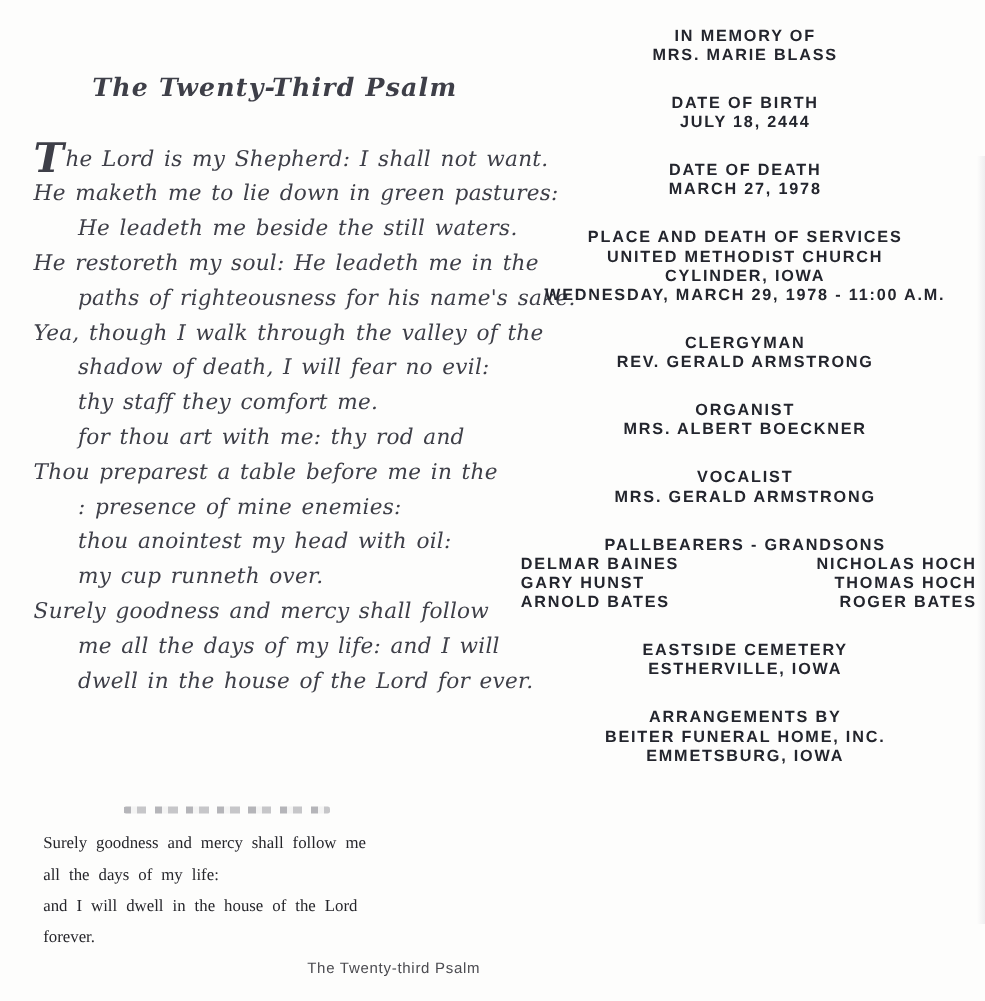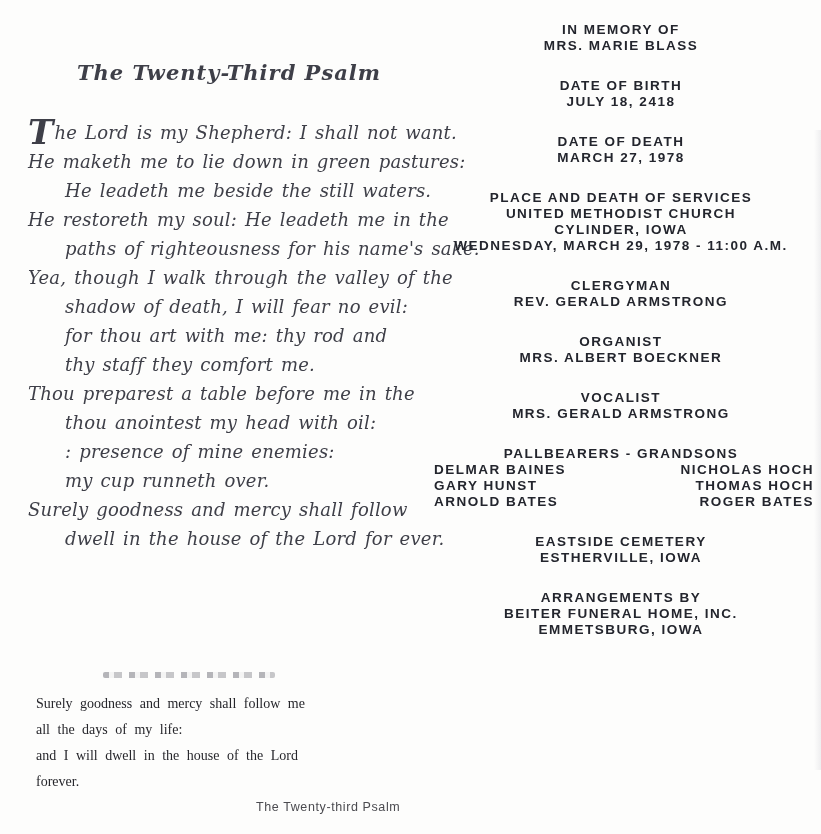--- a/index.html
+++ b/index.html
@@ -103,40 +103,41 @@
   <div class="psalm">
     <div class="psalm-title">The Twenty-Third Psalm</div>
     <div>
         <div class="p-line"><span class="drop">T</span>he Lord is my Shepherd: I shall not want.</div>
         <div class="p-line">He maketh me to lie down in green pastures:</div>
         <div class="p-line ind">He leadeth me beside the still waters.</div>
         <div class="p-line">He restoreth my soul: He leadeth me in the</div>
         <div class="p-line ind">paths of righteousness for his name's sake.</div>
         <div class="p-line">Yea, though I walk through the valley of the</div>
         <div class="p-line ind">shadow of death, I will fear no evil:</div>
+        <div class="p-line ind">thy staff they comfort me.</div>
         <div class="p-line ind">for thou art with me: thy rod and</div>
-        <div class="p-line ind">thy staff they comfort me.</div>
         <div class="p-line">Thou preparest a table before me in the</div>
+        <div class="p-line ind">: presence of mine enemies:</div>
         <div class="p-line ind">thou anointest my head with oil:</div>
-        <div class="p-line ind">: presence of mine enemies:</div>
         <div class="p-line ind">my cup runneth over.</div>
         <div class="p-line">Surely goodness and mercy shall follow</div>
+        <div class="p-line ind">me all the days of my life: and I will</div>
         <div class="p-line ind">dwell in the house of the Lord for ever.</div>
       </div>
   </div>
 
   <div class="memorial">
     <div>
         <div class="mem-section">
           <div class="mem-heading">IN MEMORY OF</div>
           <div class="mem-line">MRS. MARIE BLASS</div>
         </div>
         <div class="mem-section">
           <div class="mem-heading">DATE OF BIRTH</div>
-          <div class="mem-line">JULY 18, 2418</div>
+          <div class="mem-line">JULY 18, 2444</div>
         </div>
         <div class="mem-section">
           <div class="mem-heading">DATE OF DEATH</div>
           <div class="mem-line">MARCH 27, 1978</div>
         </div>
         <div class="mem-section">
           <div class="mem-heading">PLACE AND DEATH OF SERVICES</div>
           <div class="mem-line">UNITED METHODIST CHURCH</div>
           <div class="mem-line">CYLINDER, IOWA</div>
           <div class="mem-line">WEDNESDAY, MARCH 29, 1978 - 11:00 A.M.</div>

